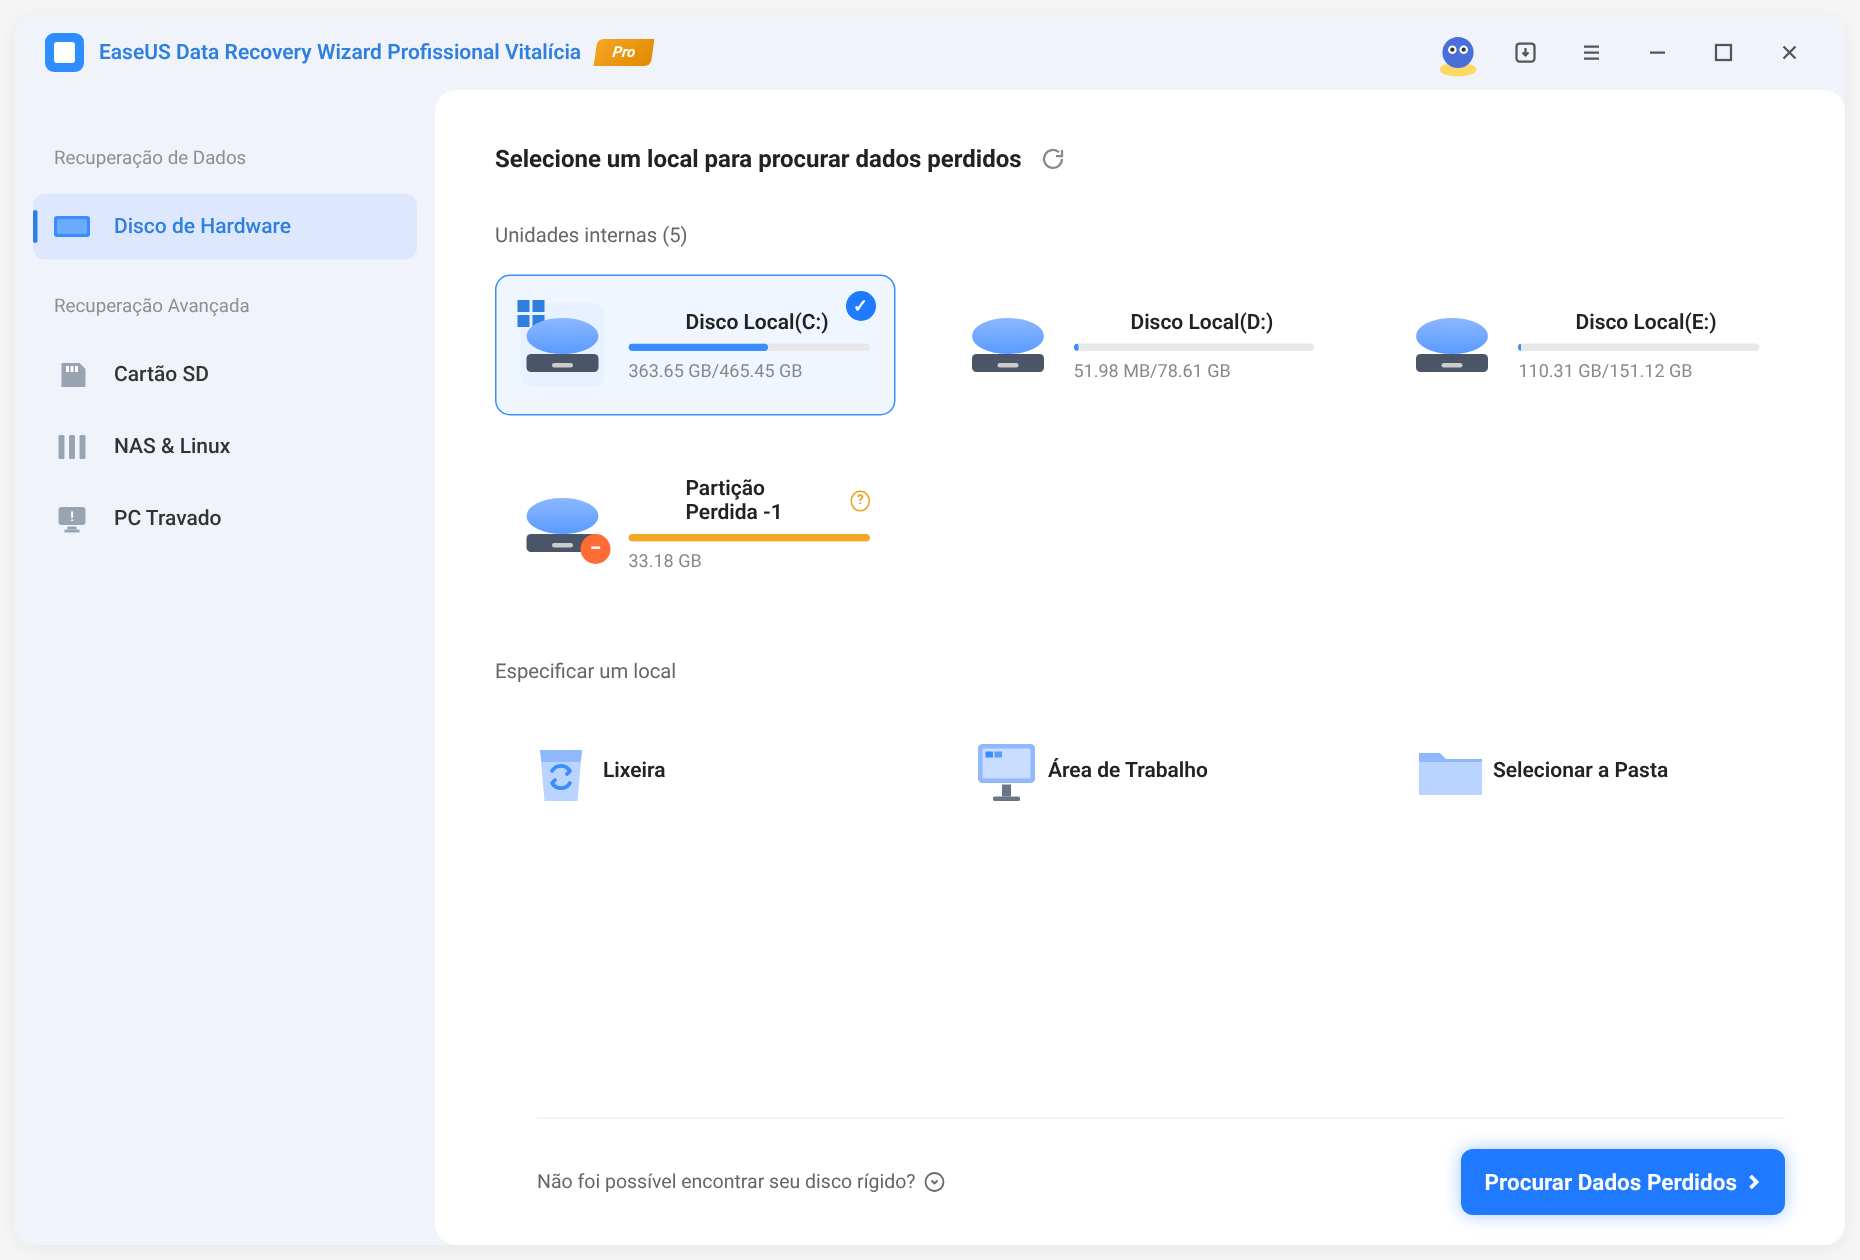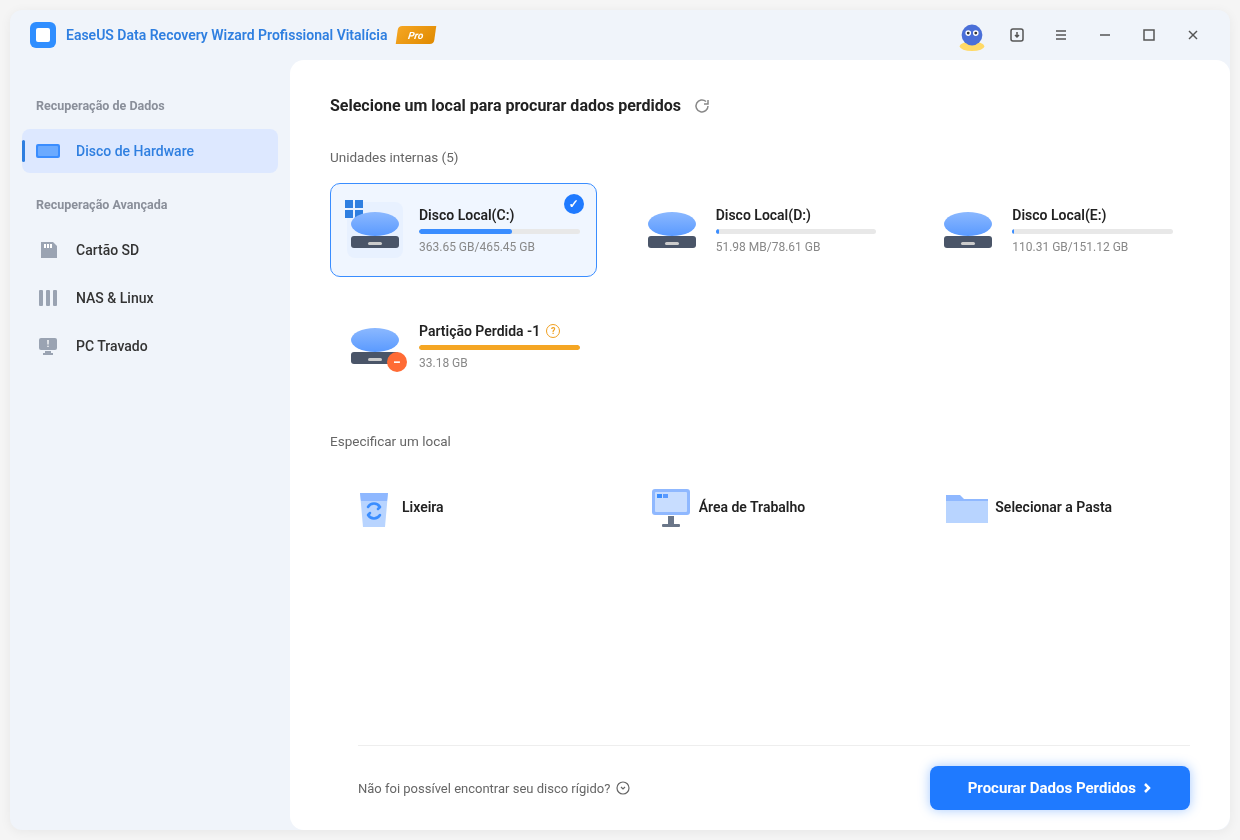--- a/index.html
+++ b/index.html
@@ -11,21 +11,21 @@
 .app-title { font-size: 14px; font-weight: 600; color: #2f7fe0; }
 .pro-badge { width: 38px; height: 18px; background: linear-gradient(135deg, #f5a623, #e08a00); border-radius: 4px 0 4px 0; display: flex; align-items: center; justify-content: center; color: #fff; font-size: 10px; font-weight: 700; font-style: italic; transform: skewX(-8deg); }
 .titlebar-spacer { flex: 1; }
 .account-icon { width: 36px; height: 36px; border-radius: 50%; display: flex; align-items: center; justify-content: center; position: relative; }
 .account-icon svg { width: 34px; height: 34px; }
 .titlebar-btn { width: 34px; height: 34px; display: flex; align-items: center; justify-content: center; cursor: pointer; border-radius: 4px; color: #555; }
 .titlebar-btn svg { width: 16px; height: 16px; }
 
 .app-body { flex: 1; display: flex; }
 .sidebar { width: 280px; padding: 30px 12px 20px 12px; display: flex; flex-direction: column; gap: 4px; }
-.sidebar-section-label { font-size: 12.5px; color: #8a8f9a; font-weight: 700; padding: 8px 14px 12px 14px; }
+.sidebar-section-label { font-size: 12.5px; color: #8a8f9a; font-weight: 400; padding: 8px 14px 12px 14px; }
 .sidebar-item { display: flex; align-items: center; gap: 16px; padding: 12px 14px; border-radius: 8px; cursor: pointer; font-size: 14px; color: #333; font-weight: 500; position: relative; }
 .sidebar-item.active { background: #dde8ff; color: #2f7fe0; }
 .sidebar-item.active::before { content: ""; position: absolute; left: 0; top: 50%; transform: translateY(-50%); width: 3px; height: 22px; background: #2f7fe0; border-radius: 2px; }
 .sidebar-icon { width: 24px; height: 20px; display: flex; align-items: center; justify-content: center; }
 
 .main-panel { flex: 1; background: #fff; border-radius: 14px; margin: 0 0 0 0; display: flex; flex-direction: column; padding: 36px 40px 0 40px; }
 .main-heading { font-size: 16px; font-weight: 700; color: #222; display: flex; align-items: center; gap: 12px; margin-bottom: 34px; }
 .refresh-icon { width: 18px; height: 18px; cursor: pointer; color: #888; }
 .section-label { font-size: 13.5px; color: #666; margin-bottom: 18px; }
 
@@ -37,35 +37,35 @@
 .drive-icon.no-bg { background: transparent; }
 .drive-disk { width: 48px; height: 36px; position: relative; }
 .drive-disk-top { position: absolute; top: 0; left: 0; right: 0; height: 24px; background: linear-gradient(180deg, #8bb8ff, #5a9aff); border-radius: 50%; }
 .drive-disk-base { position: absolute; bottom: 0; left: 0; right: 0; height: 12px; background: #4a5568; border-radius: 3px; }
 .drive-disk-slot { position: absolute; bottom: 3px; left: 50%; transform: translateX(-50%); width: 14px; height: 3px; background: #ccc; border-radius: 2px; }
 .grid-badge { position: absolute; top: -2px; left: -2px; display: grid; grid-template-columns: 8px 8px; grid-template-rows: 8px 8px; gap: 2px; }
 .grid-badge span { background: #2f7fe0; }
 .lost-badge { position: absolute; bottom: 2px; right: -4px; width: 20px; height: 20px; background: #ff6b35; border-radius: 50%; display: flex; align-items: center; justify-content: center; color: #fff; font-weight: bold; font-size: 14px; }
 
 .drive-info { flex: 1; display: flex; flex-direction: column; gap: 6px; }
-.drive-name { font-size: 14px; font-weight: 600; color: #222; display: flex; align-items: center; gap: 6px; }
+.drive-name { font-size: 14px; font-weight: 600; color: #222; display: flex; align-items: center; gap: 6px; margin-left: 38px; }
 .help-icon { width: 14px; height: 14px; border: 1px solid #f0a020; border-radius: 50%; display: inline-flex; align-items: center; justify-content: center; font-size: 9px; color: #f0a020; font-weight: bold; }
 .drive-bar { width: 100%; height: 5px; background: #e8e8e8; border-radius: 3px; overflow: hidden; }
 .drive-bar-fill { height: 100%; background: #3a8dff; border-radius: 3px; }
 .drive-bar-fill.orange { background: #f5a623; width: 100%; }
 .drive-size { font-size: 12px; color: #888; }
 
 .location-grid { display: grid; grid-template-columns: repeat(3, 1fr); gap: 22px 30px; }
 .loc-card { display: flex; align-items: center; padding: 12px 16px; border-radius: 10px; cursor: pointer; }
 .loc-icon { width: 56px; height: 56px; display: flex; align-items: center; justify-content: center; }
 .loc-name { font-size: 14px; font-weight: 600; color: #222; }
 
 .footer { margin-top: auto; padding: 20px 0; display: flex; align-items: center; justify-content: space-between; border-top: 1px solid #eee; margin-left: 28px; }
 .footer-help { font-size: 13px; color: #666; display: flex; align-items: center; gap: 6px; cursor: pointer; }
-.scan-btn { background: #1f7aff; color: #fff; border: none; padding: 13px 38px; border-radius: 8px; font-size: 15px; font-weight: 700; cursor: pointer; display: flex; align-items: center; gap: 6px; box-shadow: 0 0 12px rgba(31,122,255,0.4); }
+.scan-btn { background: #1f7aff; color: #fff; border: none; padding: 13px 16px; border-radius: 8px; font-size: 15px; font-weight: 700; cursor: pointer; display: flex; align-items: center; gap: 6px; box-shadow: 0 0 12px rgba(31,122,255,0.4); }
 </style>
 </head>
 <body>
 
 <div class="app-window">
   <div class="titlebar">
     <div class="app-logo"></div>
     <div class="app-title">EaseUS Data Recovery Wizard Profissional Vitalícia</div>
     <div class="pro-badge">Pro</div>
     <div class="titlebar-spacer"></div>

